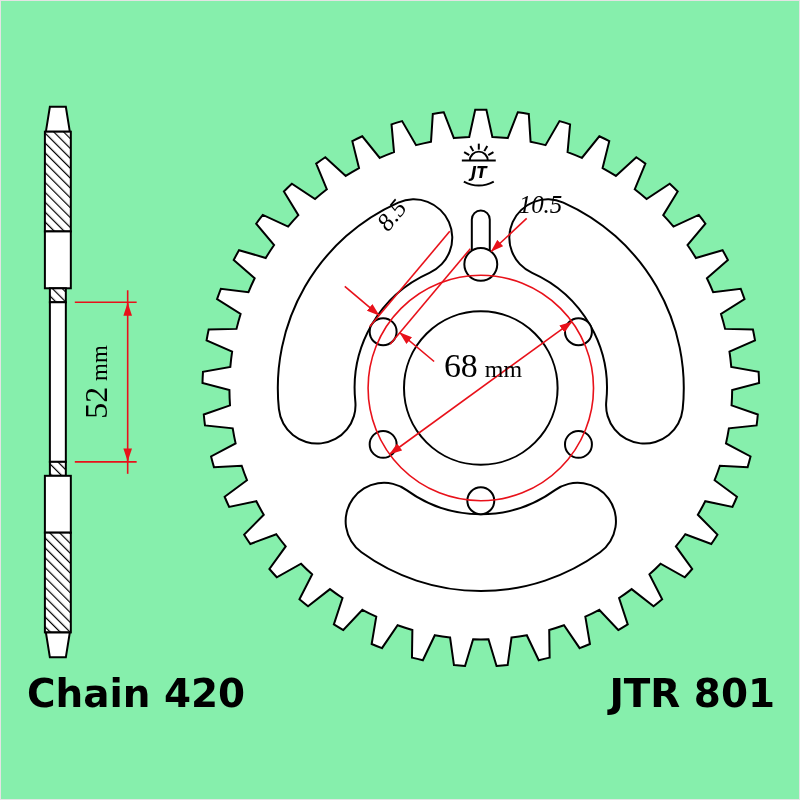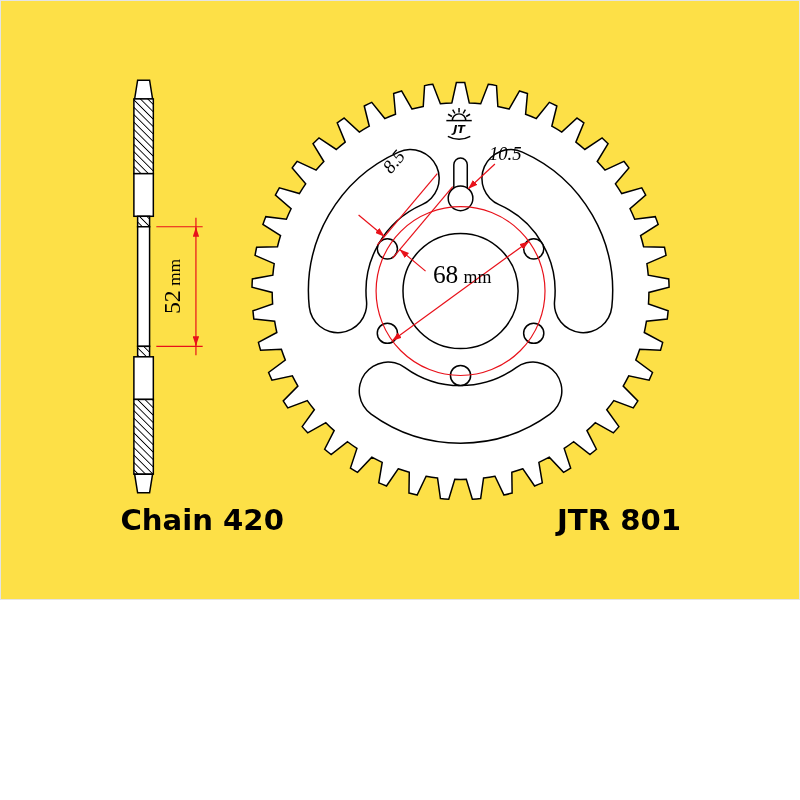--- a/index.html
+++ b/index.html
@@ -1,16 +1,16 @@
 <!DOCTYPE html>
 <html><head>
 <meta charset="utf-8">
 <style>
   html,body{margin:0;padding:0;background:#ffffff;}
-  .page{width:800px;height:600px;background:#fde047;position:relative;box-sizing:border-box;border:1px solid #e4e4e4;}
+  .page{width:800px;height:800px;background:#86efac;position:relative;box-sizing:border-box;border:1px solid #e4e4e4;}
   svg{display:block;width:100%;height:100%;}
   .outline{fill:#ffffff;stroke:#000000;stroke-width:2;}
   .hatch-fill{fill:url(#hatch);stroke:#000000;stroke-width:2;}
   .blk{stroke:#000000;stroke-width:2;fill:none;}
   .dim{stroke:#e8111a;stroke-width:1.6;fill:none;}
   .dim-text{font-family:"Liberation Serif",serif;fill:#000000;}
   .dim-italic{font-style:italic;}
   .big-label{font-family:"DejaVu Sans",sans-serif;font-weight:bold;font-size:39px;fill:#000000;}
   .logo-text{font-family:"DejaVu Sans",sans-serif;font-weight:bold;font-style:italic;font-size:15px;fill:#000000;}
 </style>

